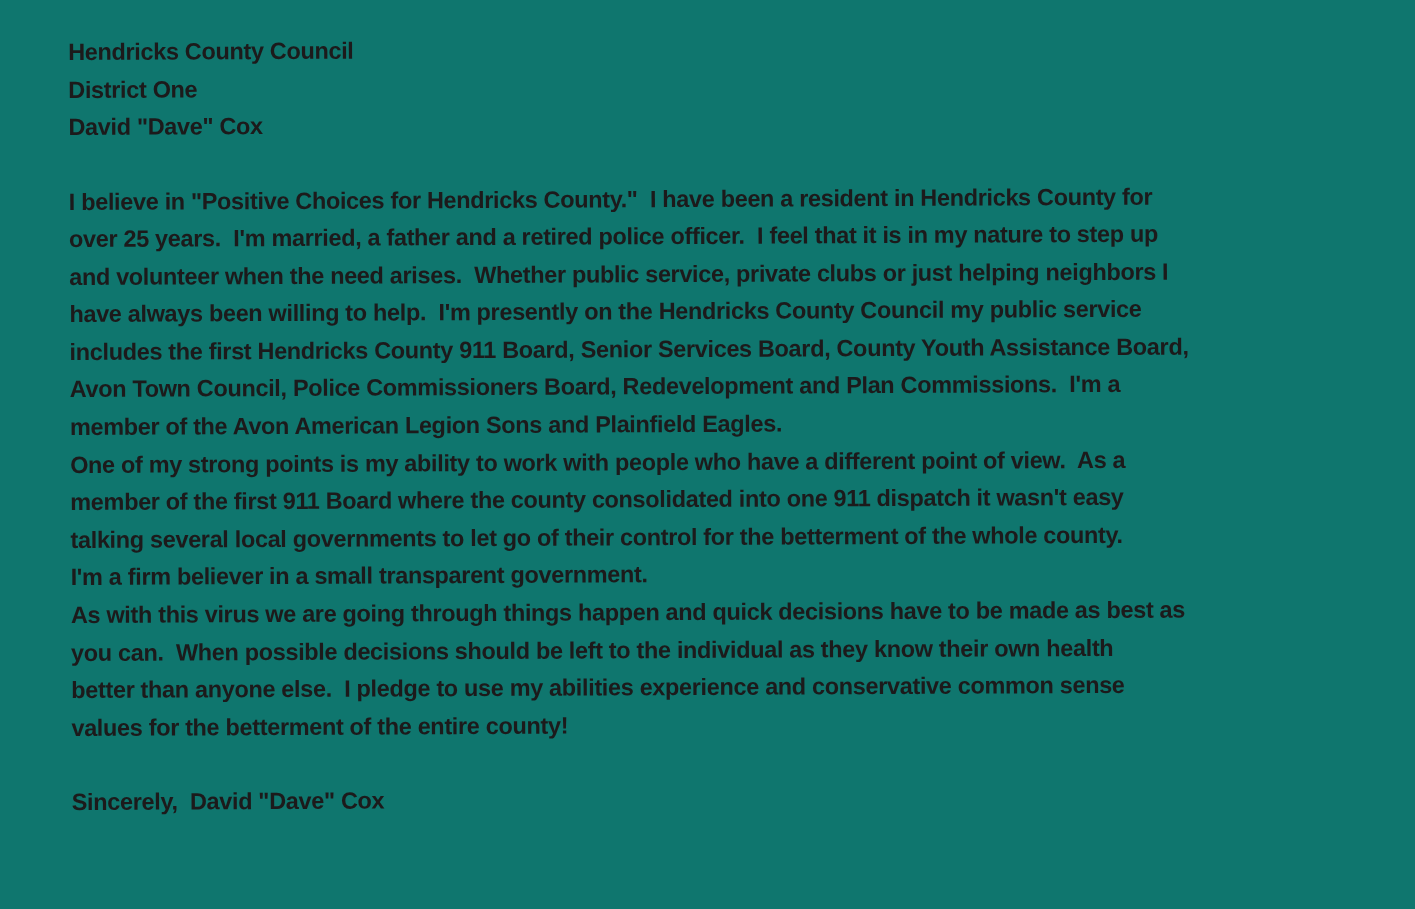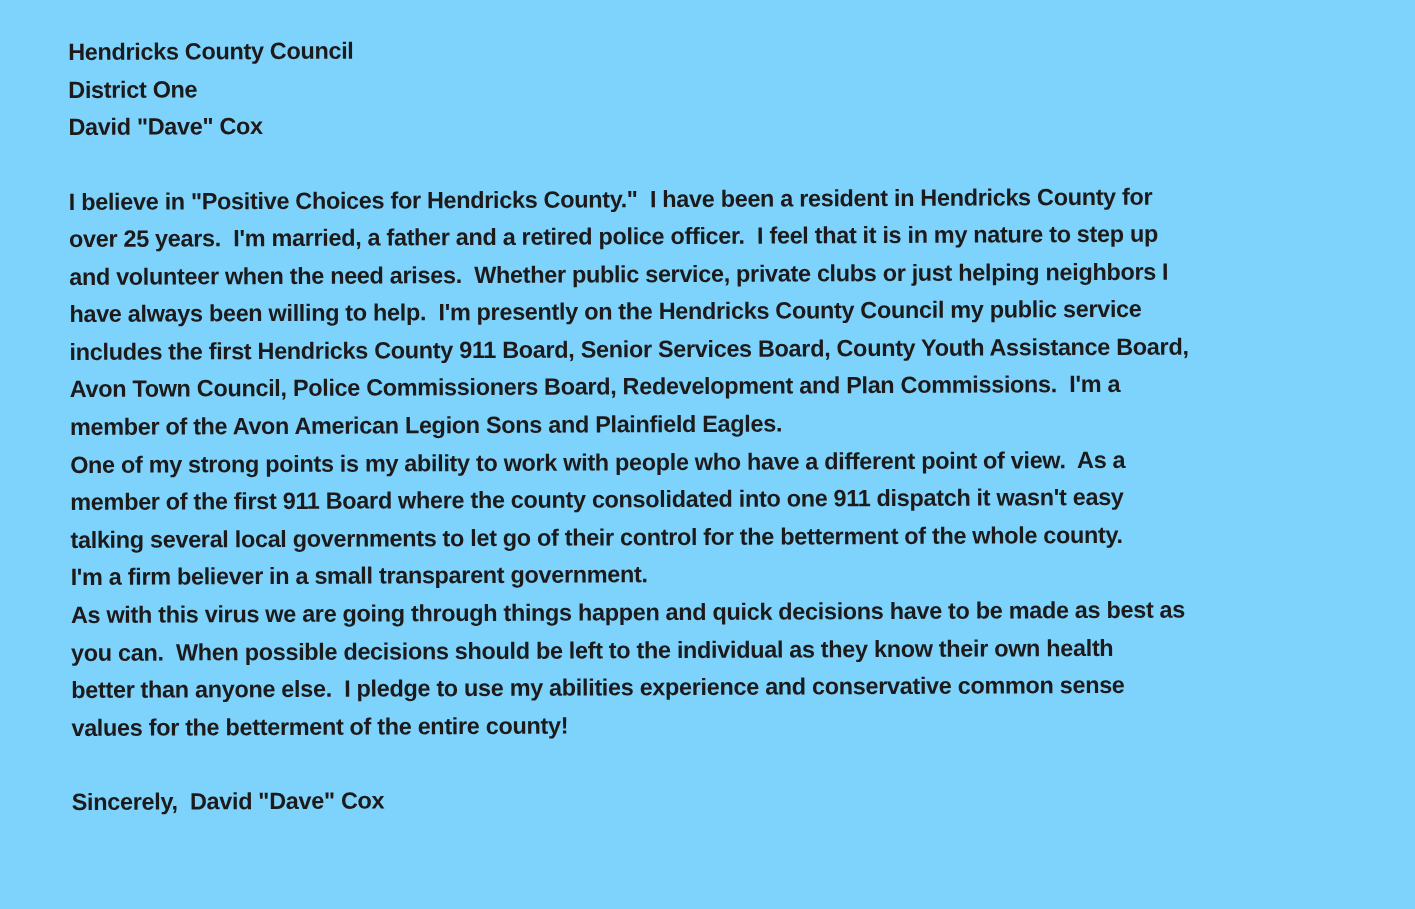--- a/index.html
+++ b/index.html
@@ -11,21 +11,21 @@
       width: 1415px;
       height: 909px;
       overflow: hidden;
       position: relative;
     }
     .page {
       position: absolute;
       left: 0; top: 0;
       width: 1415px;
       height: 909px;
-      background: #7dd3fc;
+      background: #0f766e;
     }
     .letter {
       position: absolute;
       left: 68px;
       top: 34px;
       width: 1310px;
       color: #1c1a1b;
       font-family: "Liberation Sans", "DejaVu Sans", sans-serif;
       font-weight: bold;
       font-size: 23.5px;

